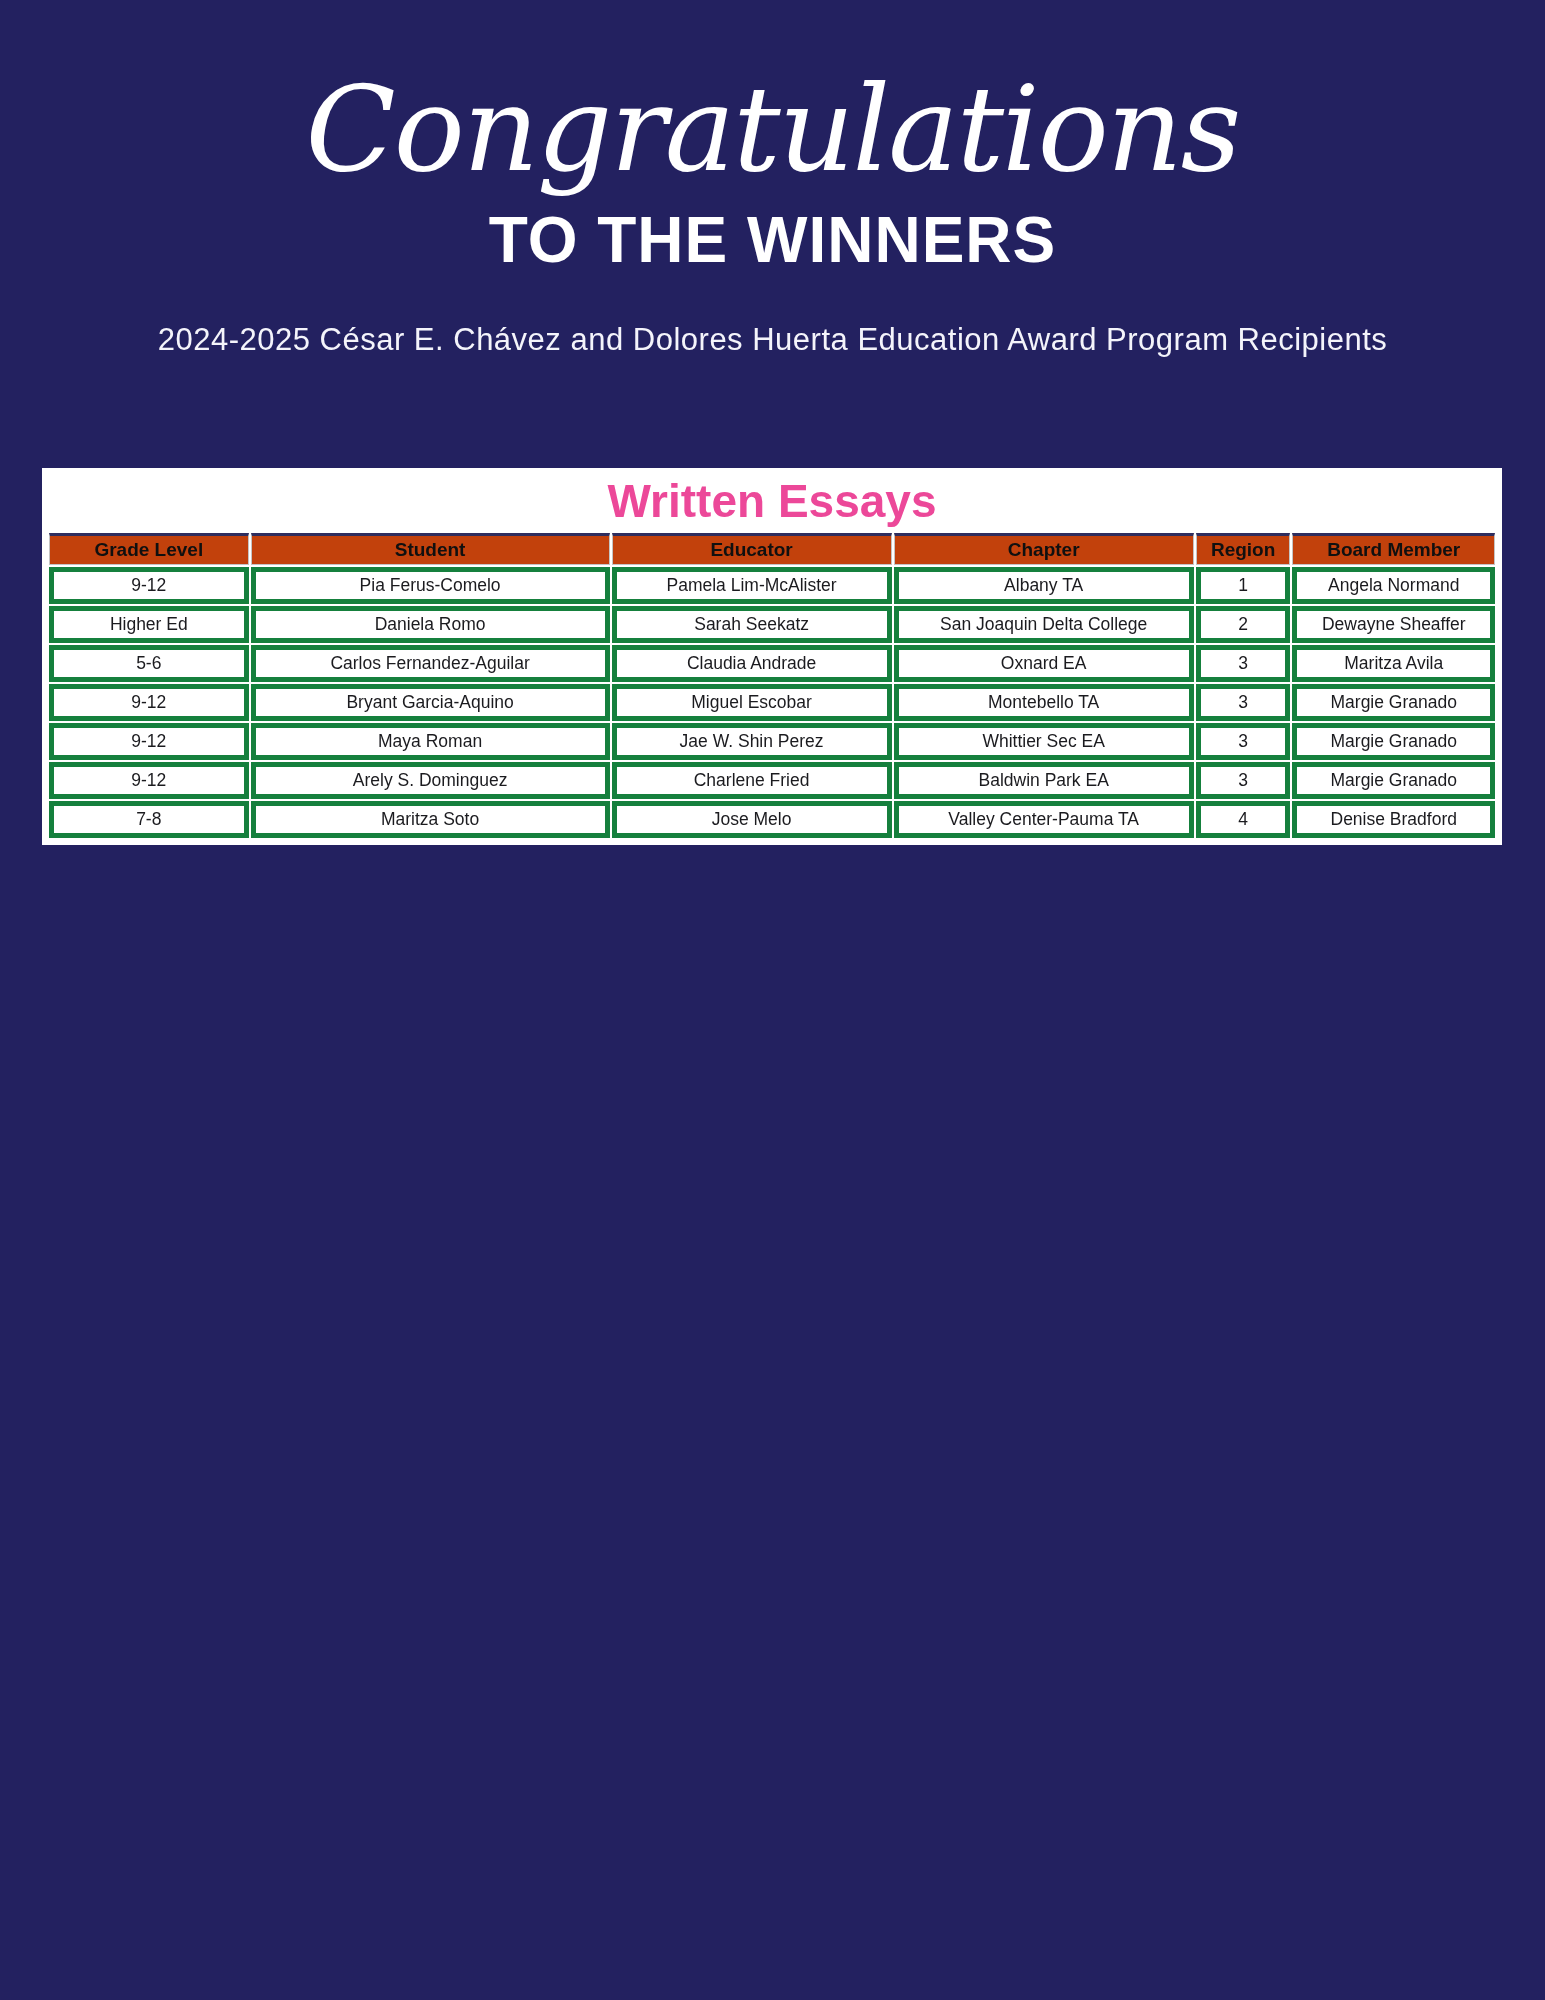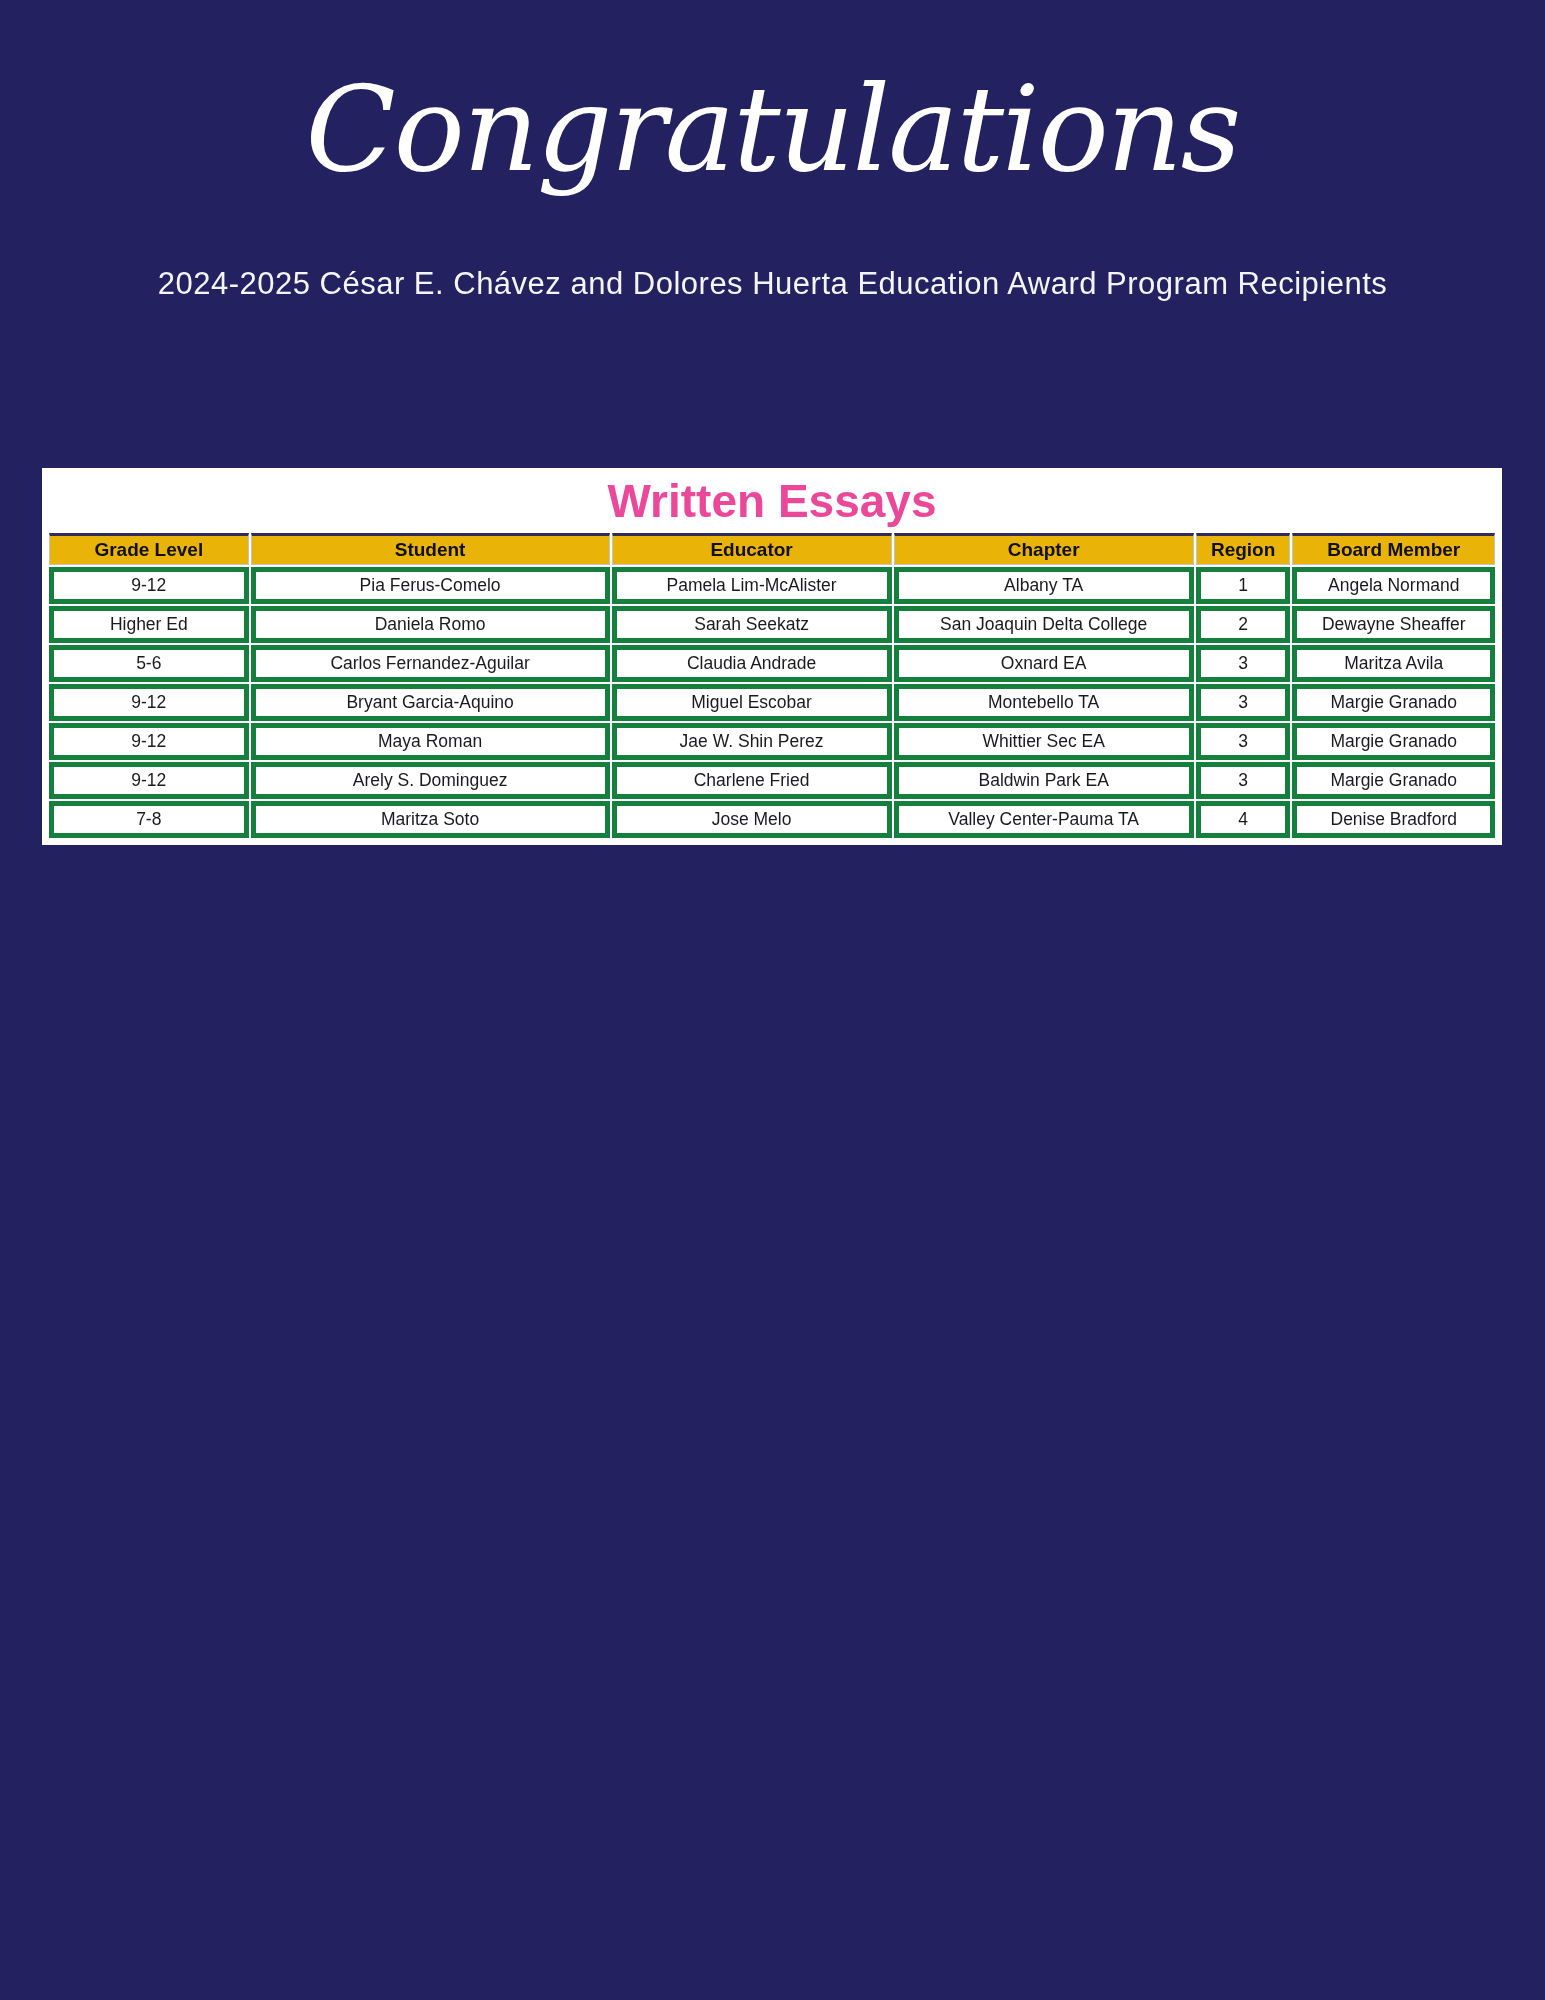--- a/index.html
+++ b/index.html
@@ -66,21 +66,21 @@
   }
 
   table.winners {
     width: 100%;
     border-collapse: separate;
     border-spacing: 2px;
     table-layout: fixed;
   }
 
   table.winners th {
-    background: #eab308;
+    background: #c2410c;
     border: 1px solid #c4c4c4;
     border-top: 3px solid #2e2d5e;
     font-weight: 700;
     font-size: 19px;
     color: #101010;
     padding: 3px 4px;
     text-align: center;
     white-space: nowrap;
     overflow: hidden;
   }
@@ -103,20 +103,21 @@
   col.c-region { width: 6.6%; }
   col.c-board  { width: 14.1%; }
 </style>
 </head>
 <body>
 
 <div class="poster">
 
   <div class="script-heading">Congratulations</div>
 
+  <div class="main-heading">TO THE WINNERS</div>
 
   <div class="subtitle">2024-2025 César E. Chávez and Dolores Huerta Education Award Program Recipients</div>
 
   <div class="table-card">
     <div class="table-title">Written Essays</div>
 
     <table class="winners">
       <colgroup>
         <col class="c-grade">
         <col class="c-student">

